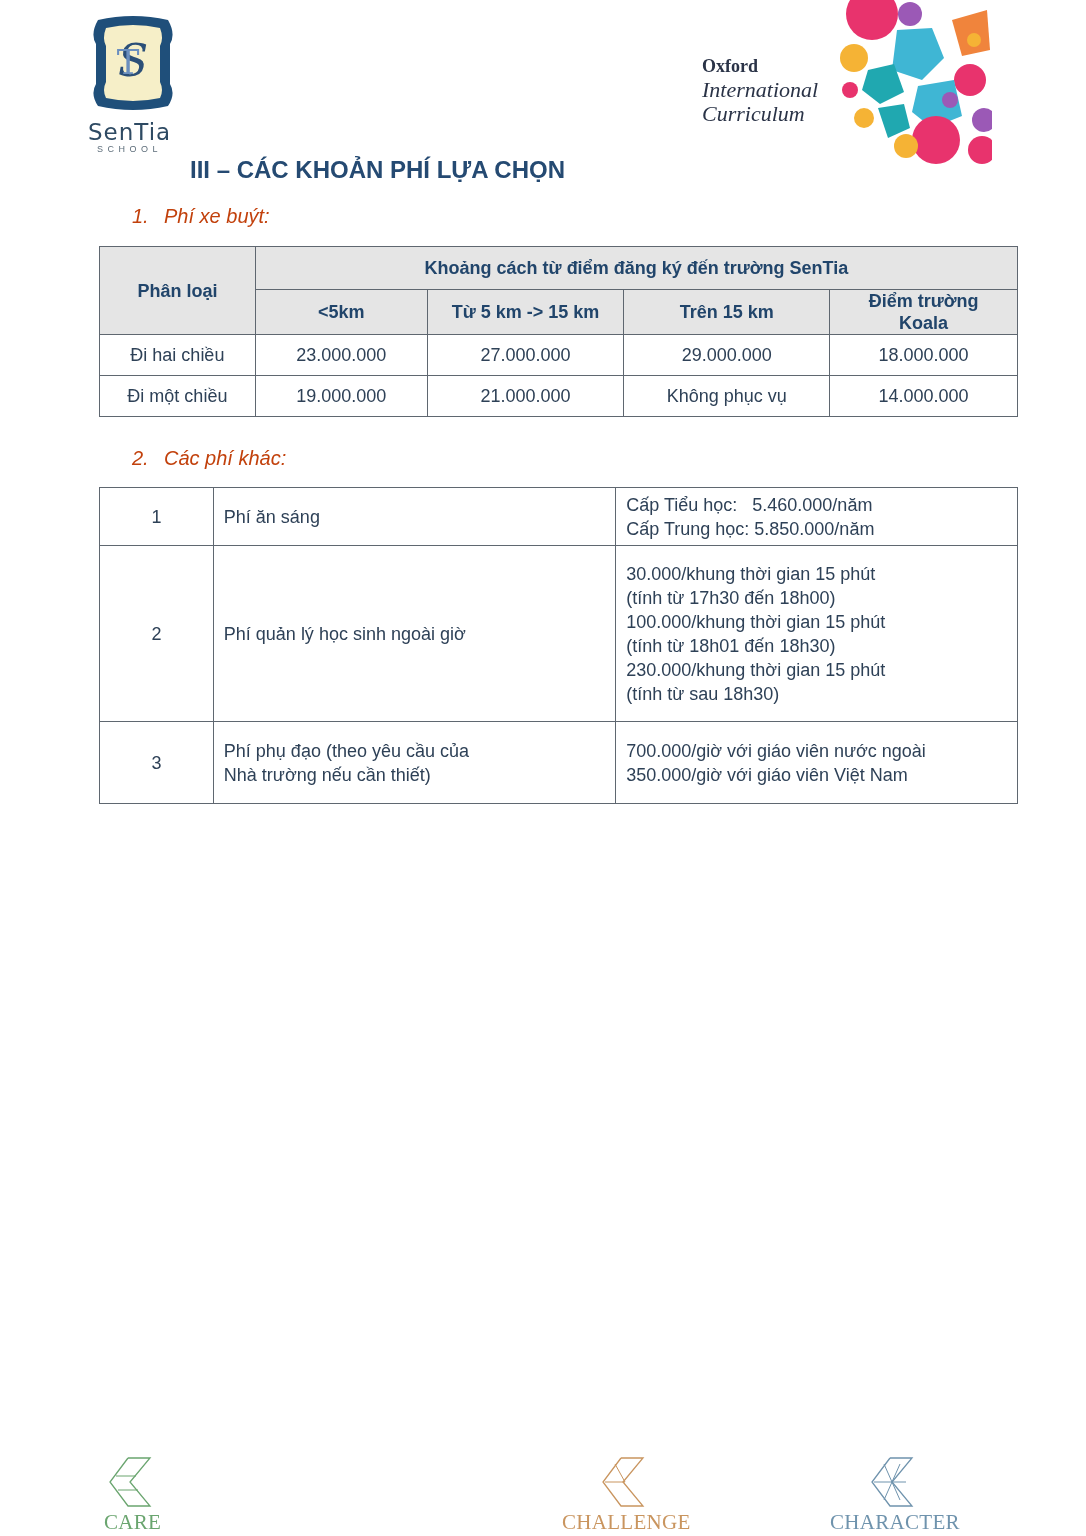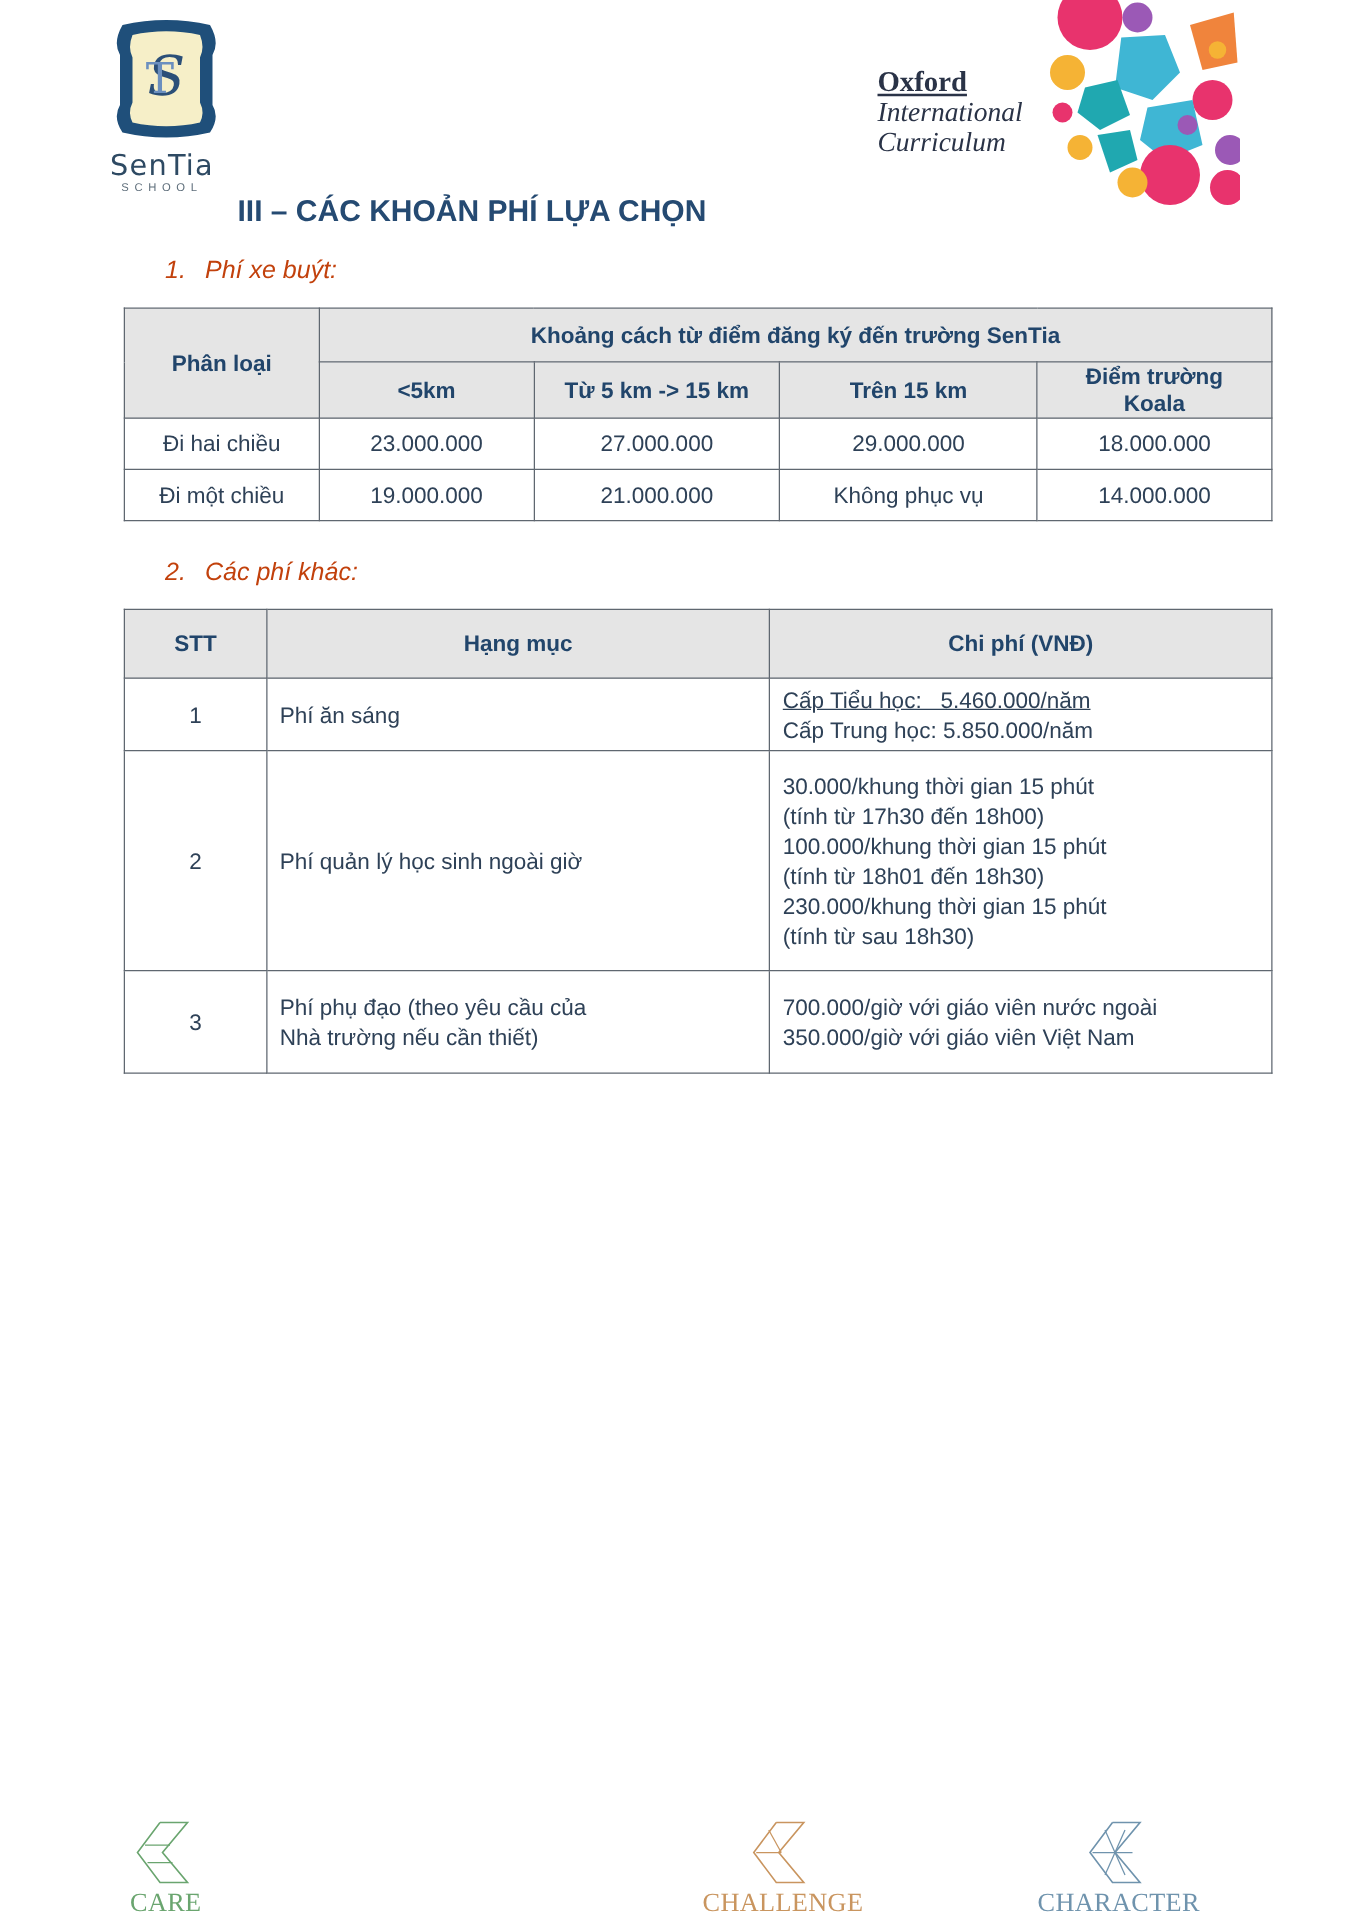--- a/index.html
+++ b/index.html
@@ -3,21 +3,21 @@
   <meta charset="utf-8">
   <style>
     html, body { margin: 0; padding: 0; background: #ffffff; }
     body { width: 1086px; height: 1536px; position: relative; overflow: hidden;
            font-family: "Liberation Sans", "DejaVu Sans", sans-serif; color: #2d3e50; }
     .logo-left { position: absolute; left: 88px; top: 14px; width: 92px; }
     .crest { width: 86px; height: 98px; margin-left: 2px; }
     .brand-name { font-family: "DejaVu Sans", sans-serif; font-size: 23px; color: #2e4a63; letter-spacing: 1px; margin-top: 4px; line-height: 24px; }
     .brand-sub { font-size: 9px; letter-spacing: 4.5px; color: #5d6d7a; margin-left: 9px; line-height: 10px; }
     .oxford { position: absolute; left: 702px; top: 54px; font-family: "Liberation Serif", "DejaVu Serif", serif; color: #2a3347; line-height: 24px; }
-    .oxford .o1 { font-size: 23px; font-weight: bold; text-decoration: underline; }
+    .oxford .o1 { font-size: 18px; font-weight: bold; }
     .oxford .o2 { font-size: 22px; font-style: italic; }
     .mosaic { position: absolute; left: 832px; top: 0; width: 160px; height: 166px; }
     .title { position: absolute; left: 190px; top: 156px; font-size: 24px; font-weight: bold; color: #254a72; }
     .sub { position: absolute; left: 132px; font-size: 20px; color: #c2410c; font-style: italic; }
     .sub .num { display: inline-block; width: 32px; }
     table { border-collapse: collapse; position: absolute; left: 99px; }
     td, th { border: 1.5px solid #5f6770; font-size: 18px; color: #2e4157; }
     th { background: #e5e5e5; color: #21456b; font-weight: bold; }
     .t1 { top: 246px; width: 919px; }
     .t1 td { text-align: center; height: 40px; padding: 0; }
@@ -116,32 +116,27 @@
   <span class="num">2.</span><span>Các phí khác:</span>
 </div>
 
 <table class="t2">
   <colgroup>
       <col style="width:114px">
       <col style="width:403px">
       <col style="width:402px">
     </colgroup>
   <tbody>
-      <tr>
-    <th>STT</th>
-    <th>Hạng mục</th>
-    <th>Chi phí (VNĐ)</th>
-  </tr>
   <tr style="height:58px;">
     <td class="stt">1</td>
     <td>
           <div>Phí ăn sáng</div>
         </td>
     <td>
-      <div style="white-space:pre;text-decoration:underline;">Cấp Tiểu học:   5.460.000/năm</div>
+      <div style="white-space:pre;">Cấp Tiểu học:   5.460.000/năm</div>
       <div>Cấp Trung học: 5.850.000/năm</div>
     </td>
   </tr>
   <tr style="height:176px;">
     <td class="stt">2</td>
     <td>
           <div>Phí quản lý học sinh ngoài giờ</div>
         </td>
     <td>
       <div>30.000/khung thời gian 15 phút</div>

